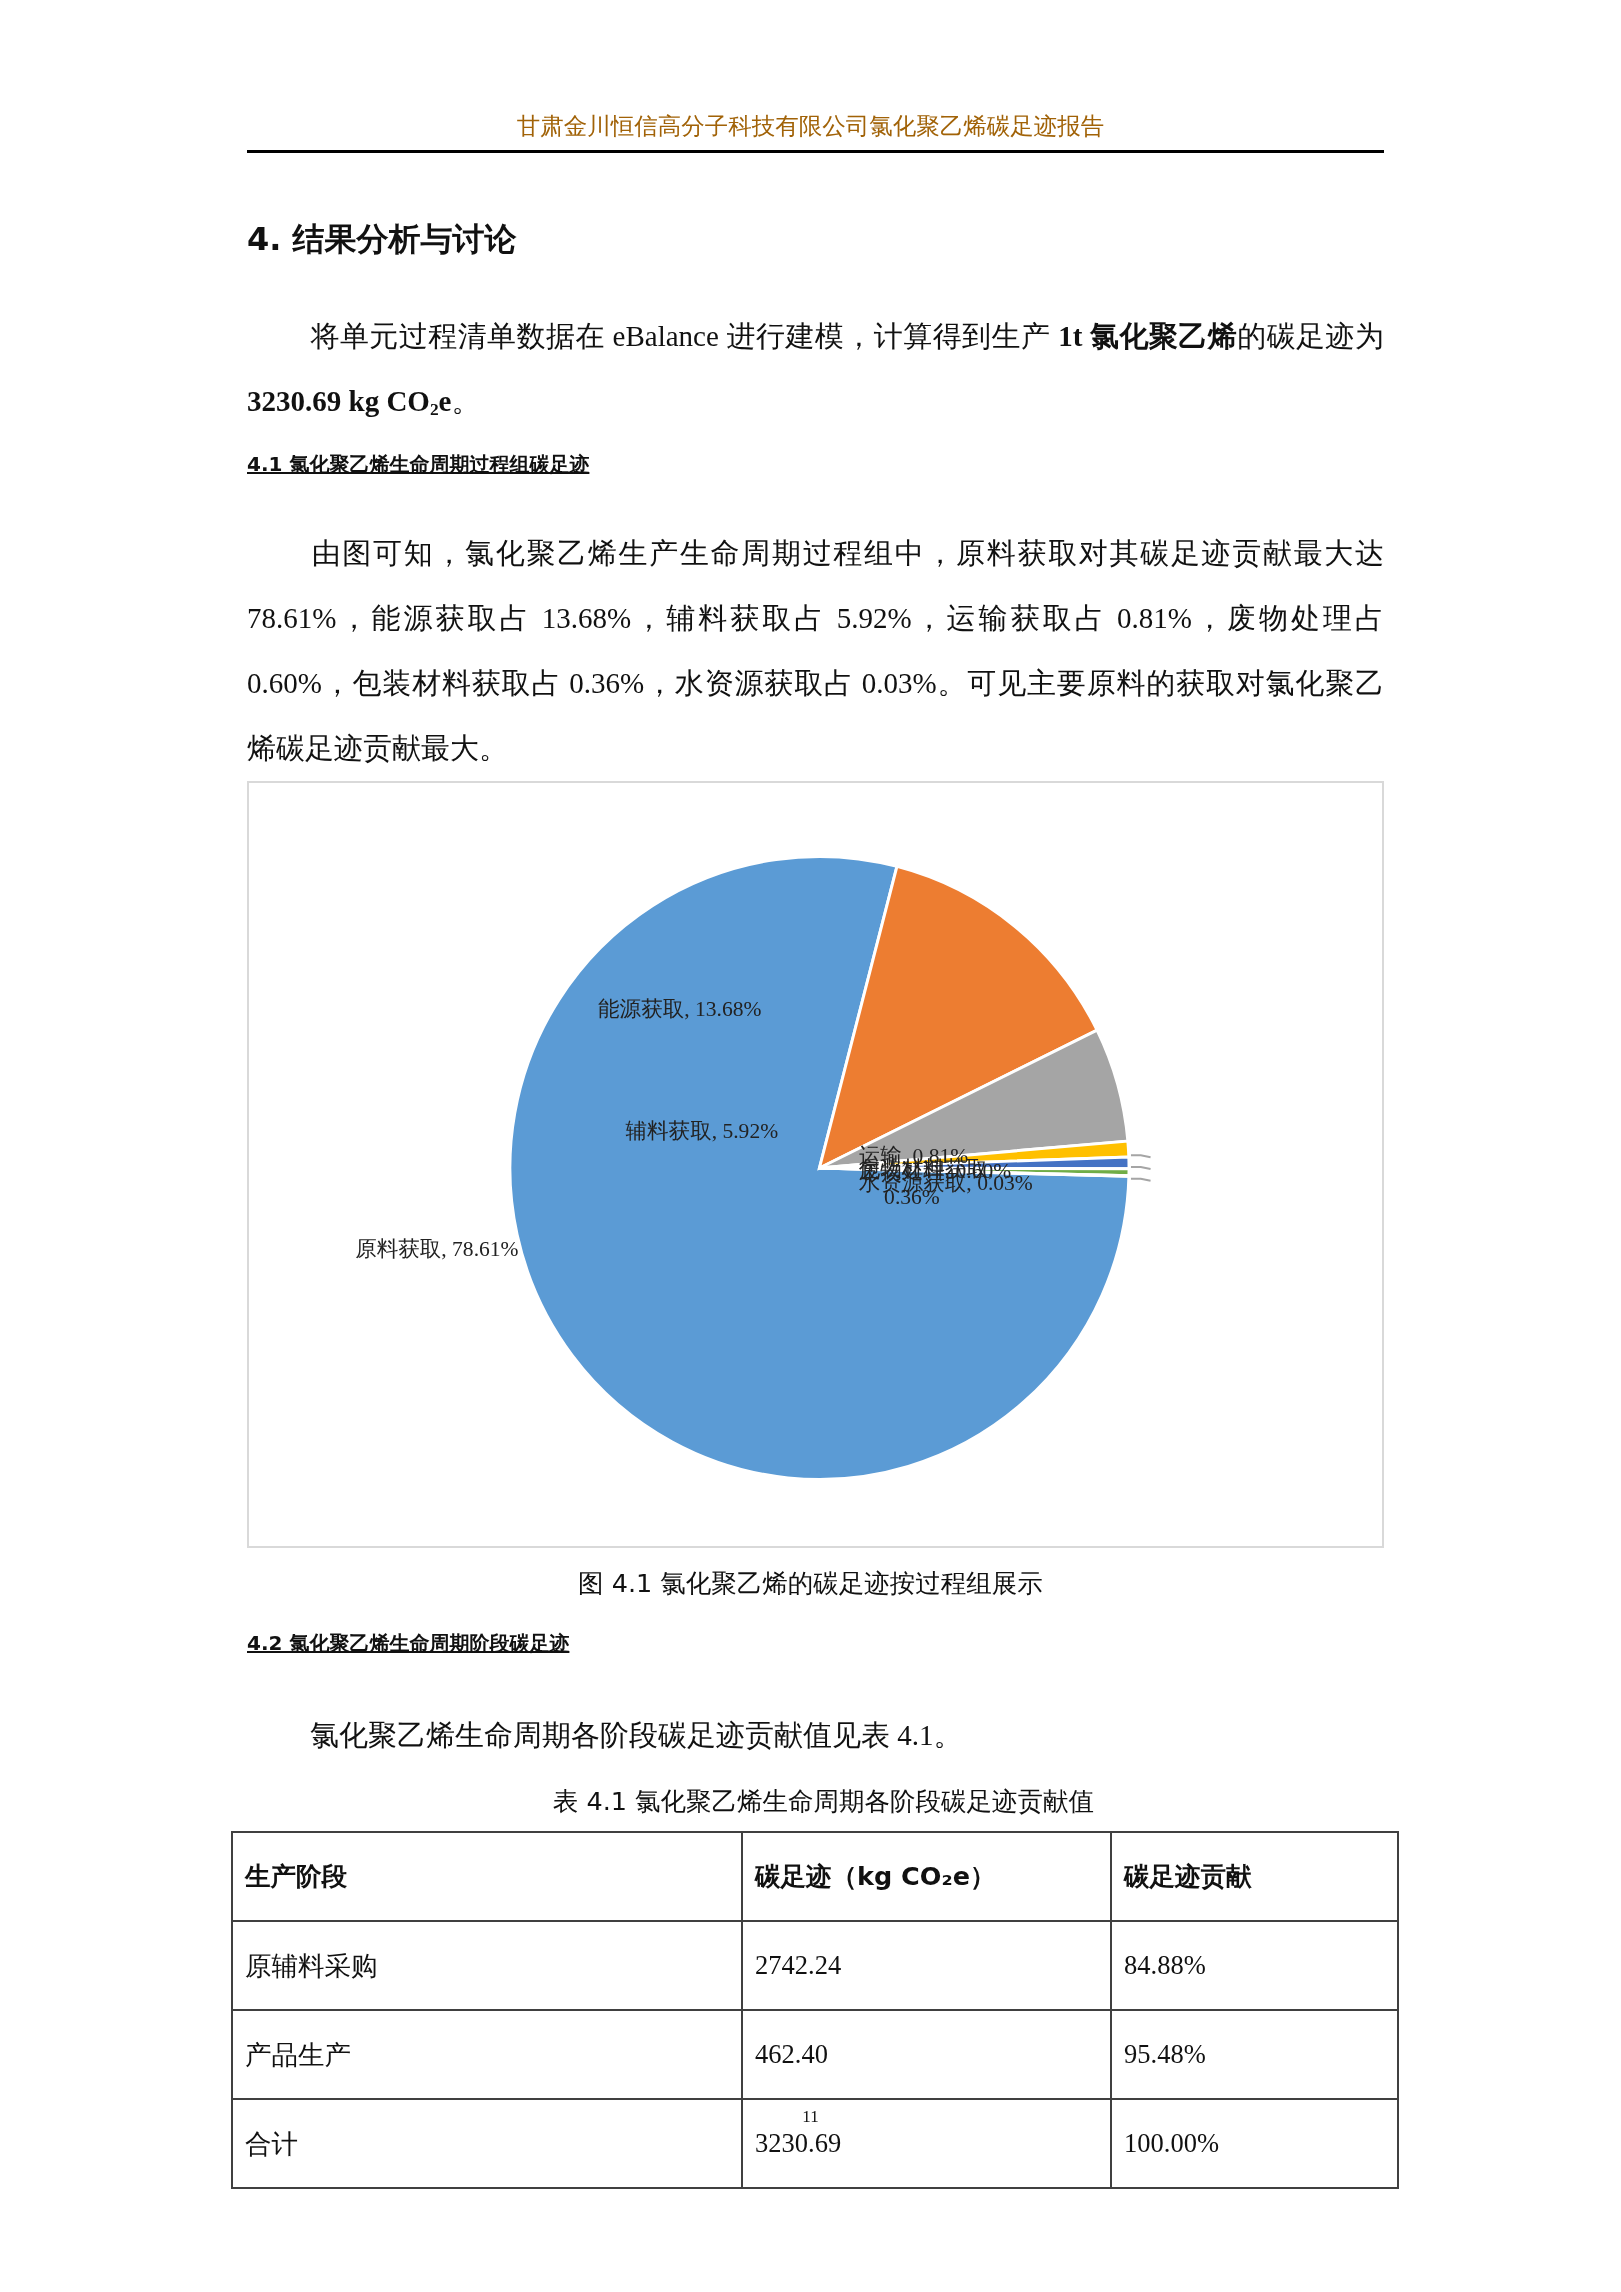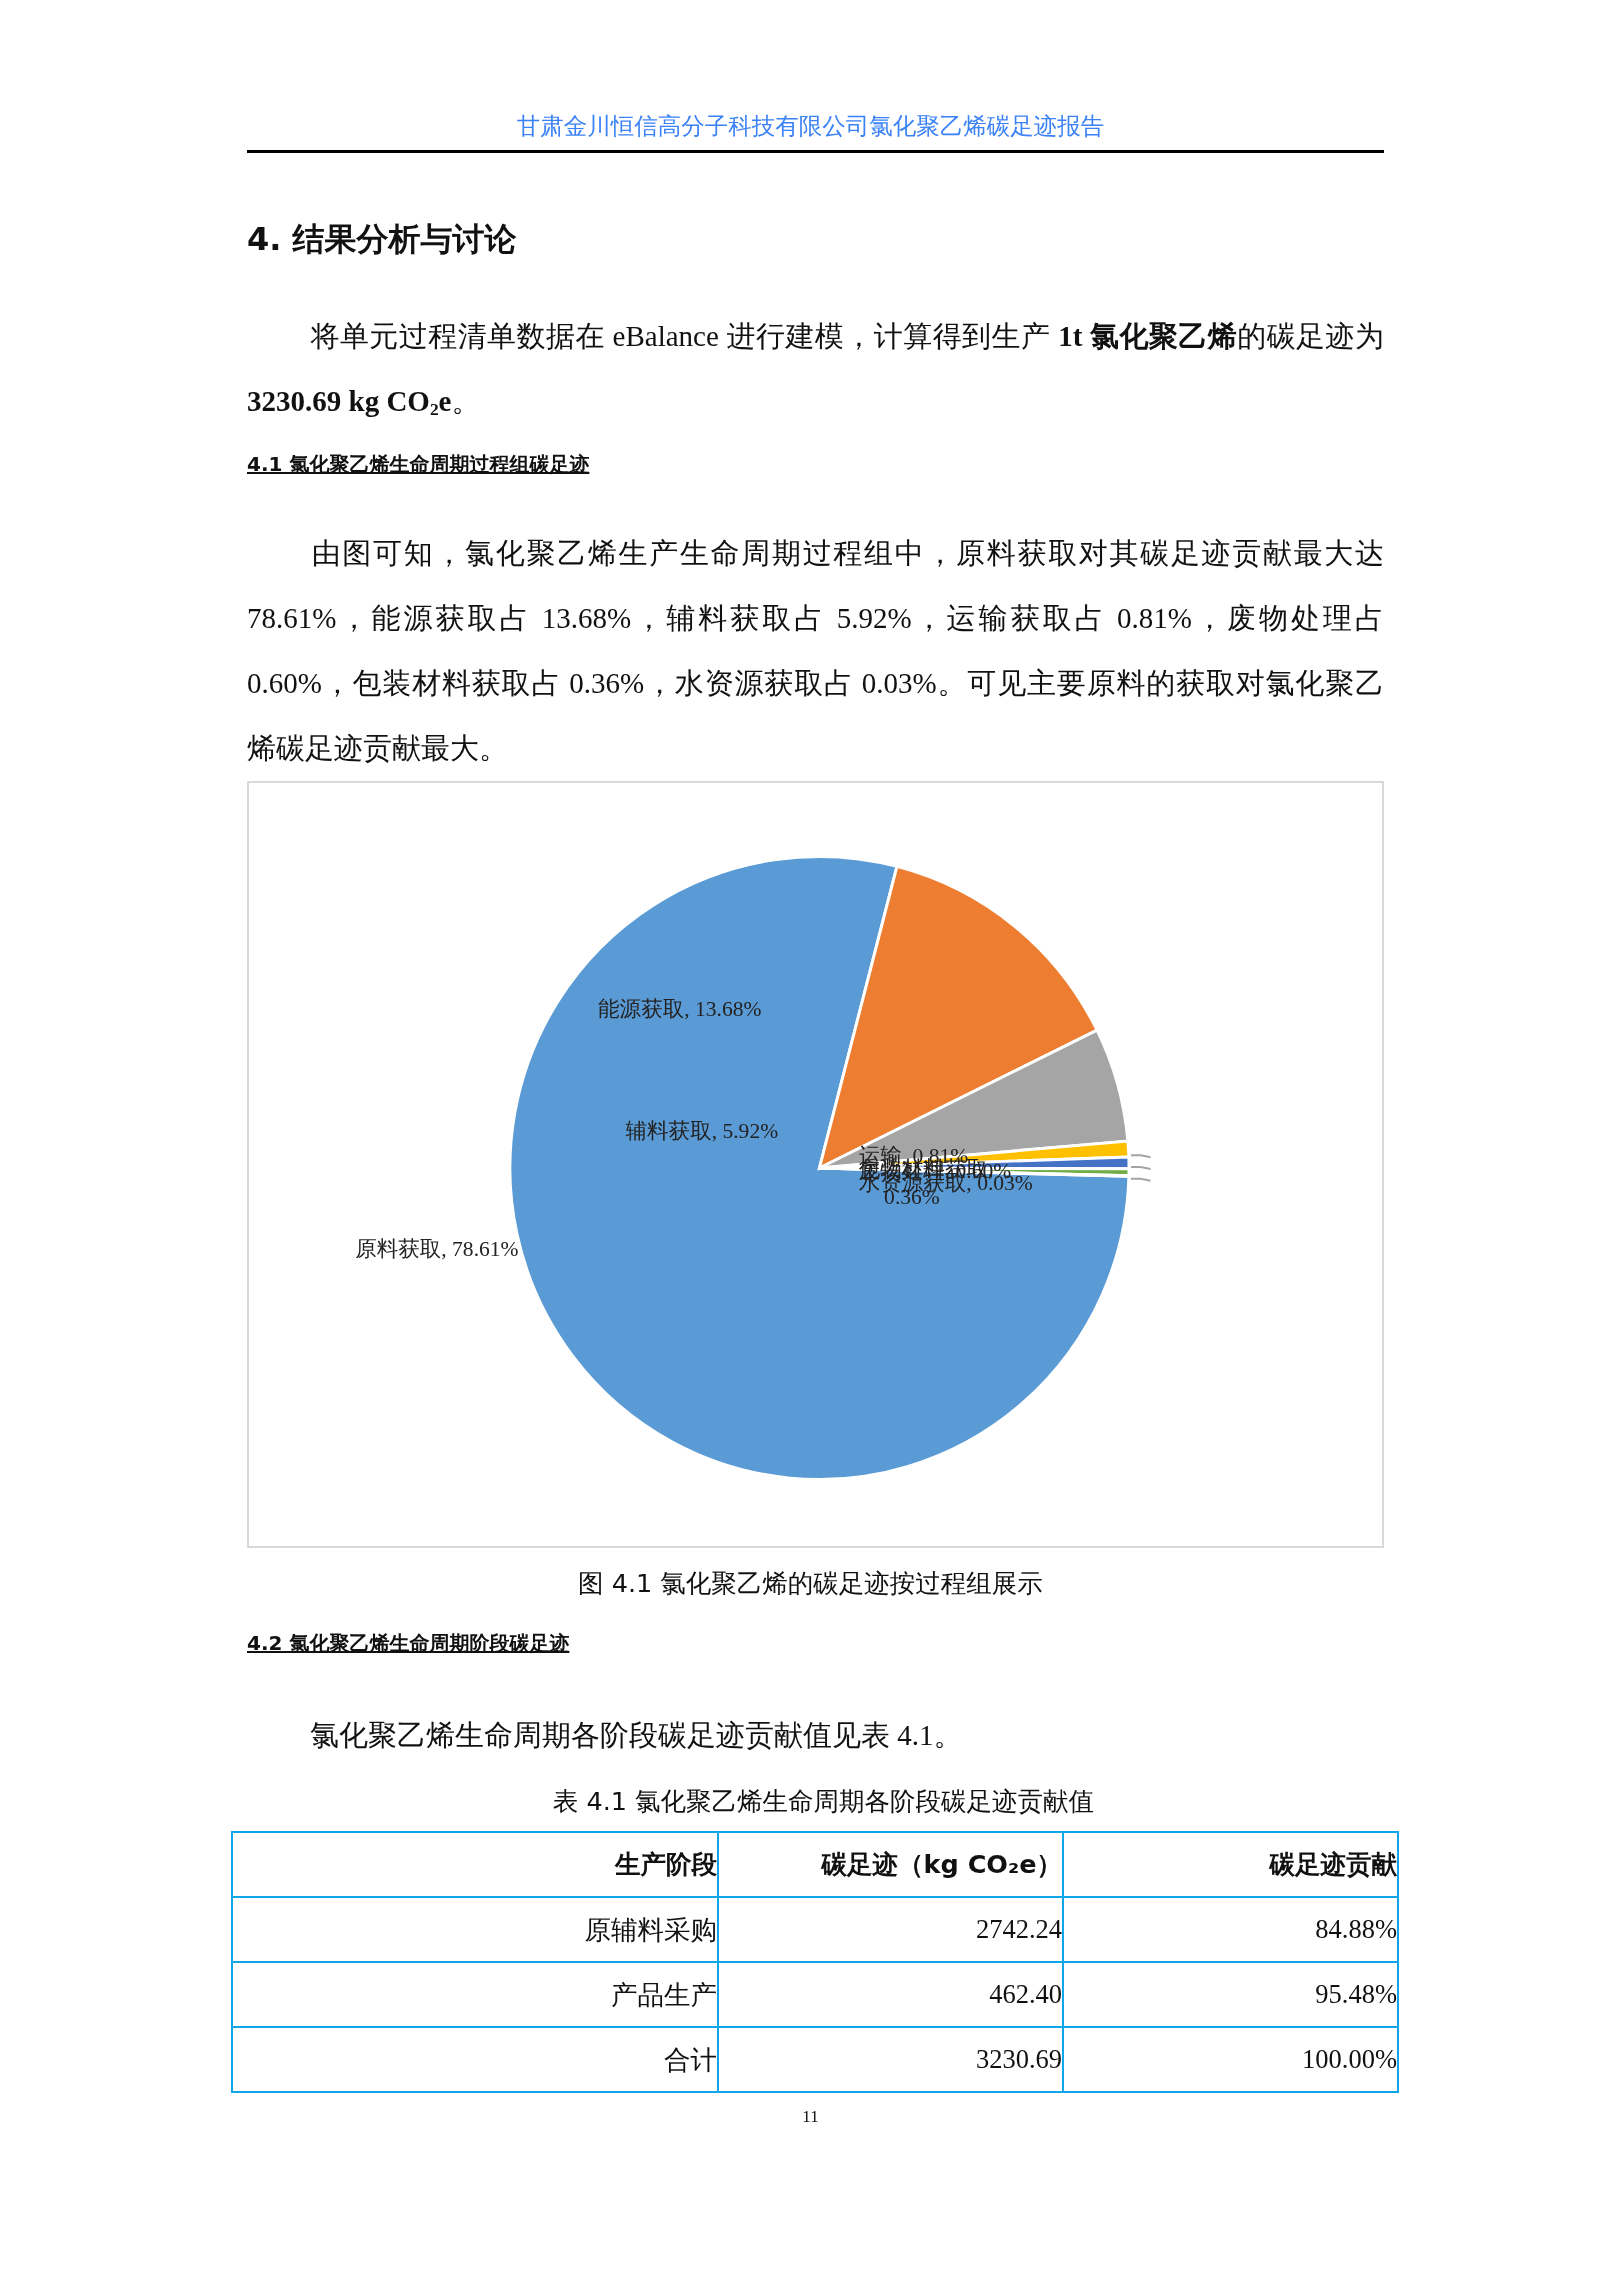--- a/index.html
+++ b/index.html
@@ -1,30 +1,30 @@
 <!DOCTYPE html>
 <html><head>
 <meta charset="utf-8">
 <style>
   html, body { margin:0; padding:0; background:#ffffff; }
   body { width:1621px; height:2293px; position:relative; overflow:hidden;
          font-family:"Liberation Serif","DejaVu Serif",serif; color:#111; }
   .abs { position:absolute; }
-  .header-title { left:0; width:1621px; top:110px; text-align:center; font-size:23.5px; color:#3b82f6; }
+  .header-title { left:0; width:1621px; top:110px; text-align:center; font-size:23.5px; color:#a16207; }
   .header-rule { left:247px; top:150px; width:1137px; height:2.9px; background:#000; }
   .h1 { left:247px; top:218px; font-size:32px; font-weight:bold; font-family:"DejaVu Sans","Liberation Sans",sans-serif; }
   .h2 { left:247px; font-size:20px; font-weight:bold; font-family:"DejaVu Sans","Liberation Sans",sans-serif;text-decoration:underline; }
   .para { left:247px; width:1137px; font-size:29px; line-height:65px; text-align:justify; }
   .para .indent { display:inline-block; width:63px; }
   .para b { font-weight:bold; }
   .chart-box { left:247px; top:781px; width:1137px; height:767px; border:2px solid #d9d9d9; box-sizing:border-box; background:#fff; }
   .chart-box svg { position:absolute; left:0; top:0; }
   .caption { left:0; width:1621px; text-align:center; font-size:25.5px; font-family:"DejaVu Sans","Liberation Sans",sans-serif; }
   table.data { position:absolute; left:231px; top:1831px; width:1168px; border-collapse:collapse; font-size:26.5px; }
-  table.data td, table.data th { border:2px solid #0ea5e9; height:63px; text-align:right; padding:0; }
+  table.data td, table.data th { border:2px solid #404040; height:63px; text-align:left; padding:12px; }
   table.data th { font-weight:bold; font-family:"DejaVu Sans","Liberation Sans",sans-serif; font-size:25.5px; }
   .page-num { left:0; width:1621px; top:2107px; text-align:center; font-size:17px; }
   sub { font-size:60%; vertical-align:-3.9px; }
 </style>
 </head>
 <body>
 
 <div class="abs header-title">甘肃金川恒信高分子科技有限公司氯化聚乙烯碳足迹报告</div>
 <div class="abs header-rule"></div>
 

